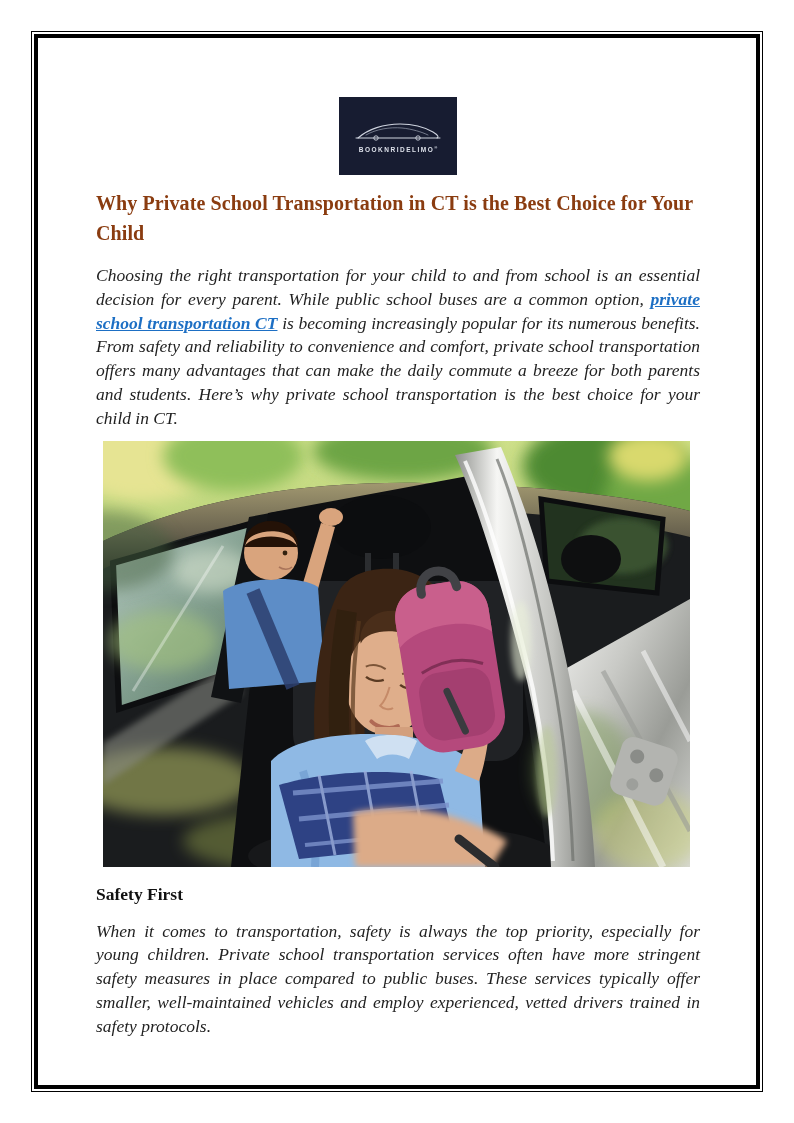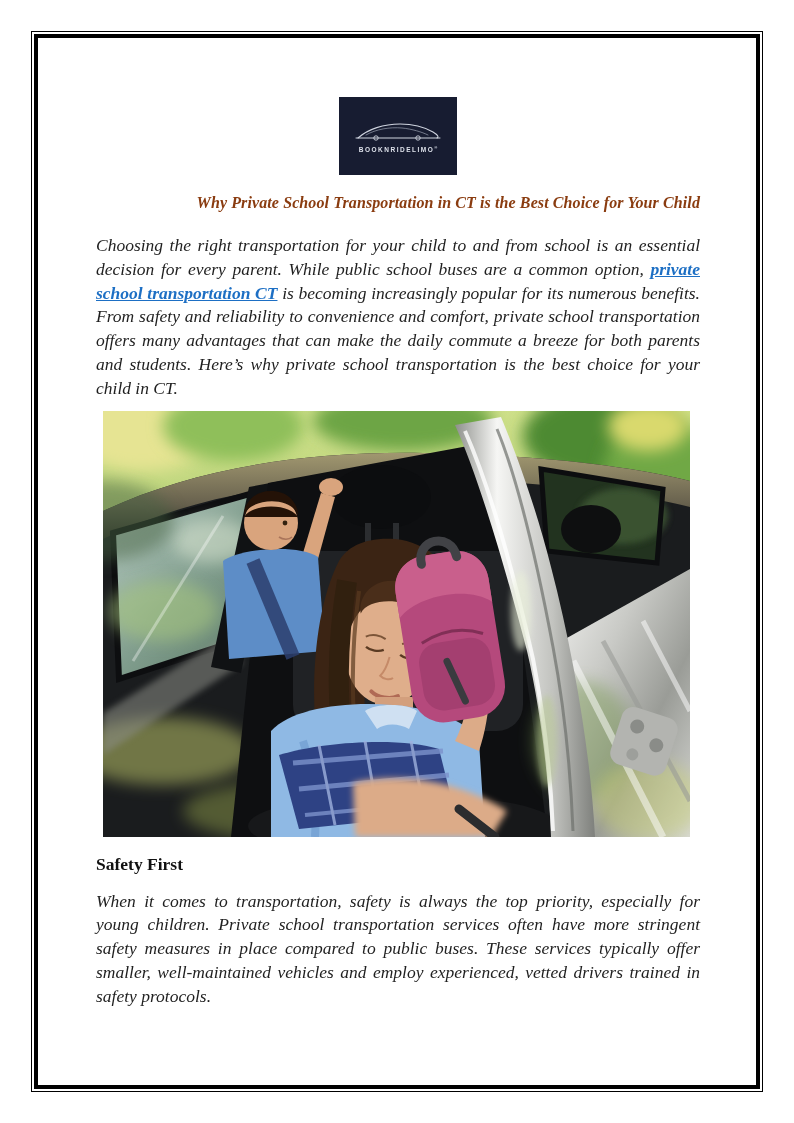--- a/index.html
+++ b/index.html
@@ -14,22 +14,22 @@
     width:118px;height:78px;margin:97px auto 0;background:#171c31;
     display:flex;flex-direction:column;align-items:center;justify-content:center;gap:1px;
   }
   .logo-car{display:block;}
   .brand-line{
     font-family:"Liberation Sans",sans-serif;color:#dde1ea;font-size:6.5px;
     font-weight:bold;letter-spacing:1.5px;white-space:nowrap;line-height:1;
   }
   .brand-line sup{font-size:4px;letter-spacing:0;}
   h1.page-title{
-    margin:13px 0 0;font-size:16px;line-height:30px;font-weight:700;
-    text-align:right;color:#8a3c10;letter-spacing:.1px;font-style:italic;
+    margin:13px 0 0;font-size:20px;line-height:30px;font-weight:700;
+    text-align:left;color:#8a3c10;letter-spacing:.1px;
   }
   p.body-text{
     margin:16px 0 0;font-size:17.5px;line-height:23.8px;color:#1f1f1f;
     text-align:justify;
     font-style:italic;
   }
   a.inline-link{color:#1d6fc4;font-weight:bold;text-decoration:underline;}
   figure.photo-figure{margin:10px 0 0 7px;width:587px;height:426px;}
   figure.photo-figure svg{display:block;width:587px;height:426px;}
   h2.section-heading{

